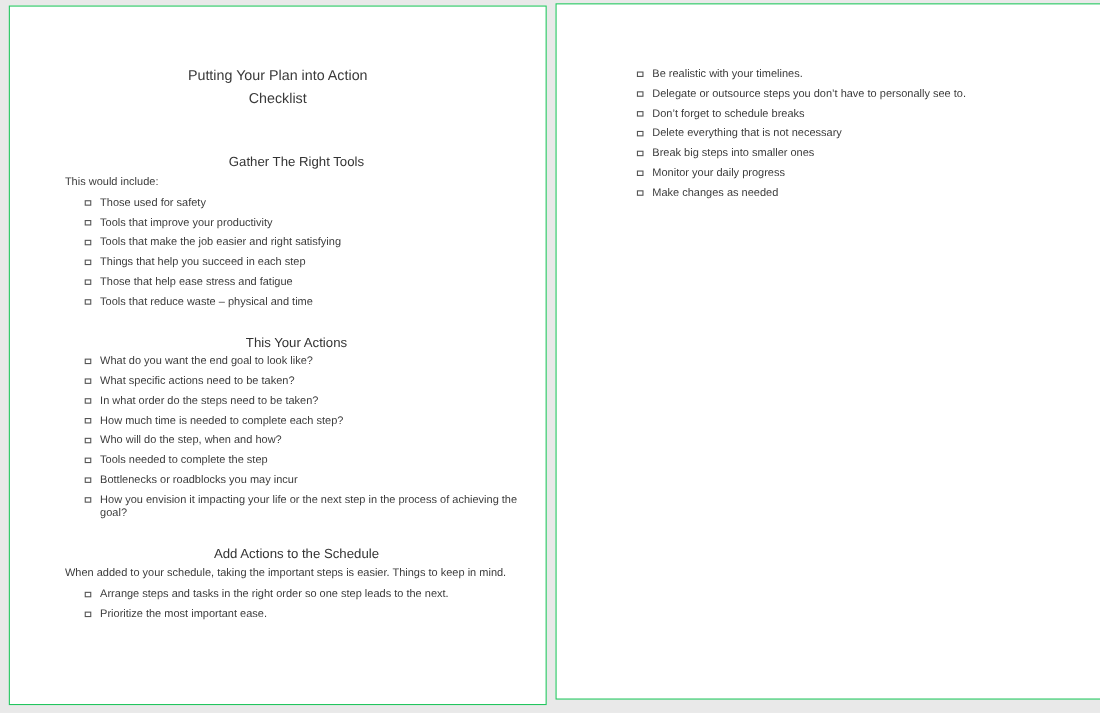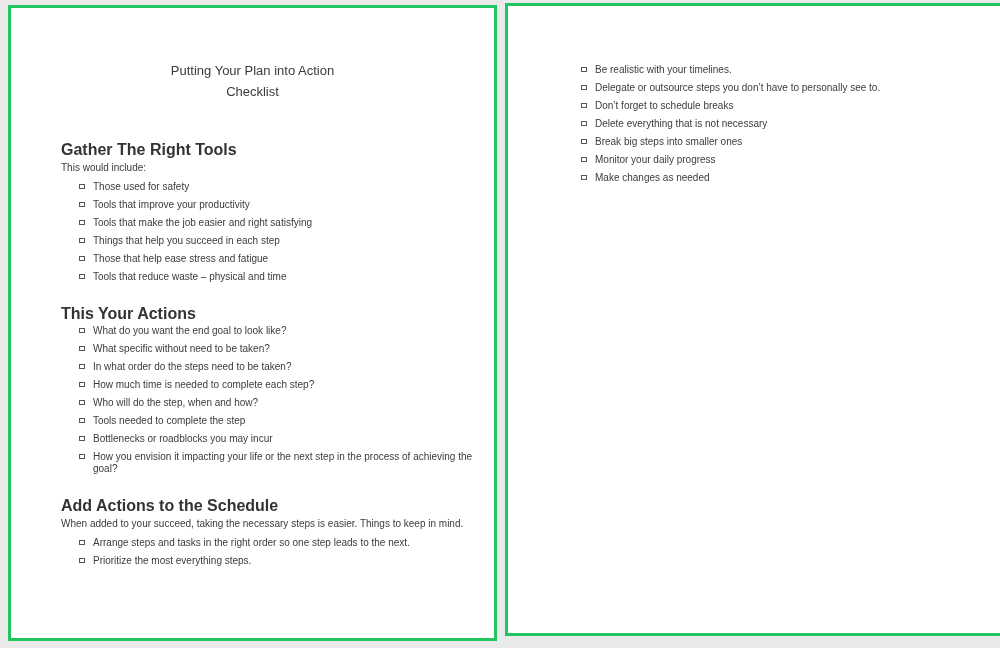--- a/index.html
+++ b/index.html
@@ -7,45 +7,46 @@
     width: 1000px; height: 648px;
     background: #e9e9e9;
     font-family: "Liberation Sans", "DejaVu Sans", sans-serif;
     color: #3b3b3b;
     overflow: hidden;
   }
   .canvas { position: relative; width: 1000px; height: 648px; }
   .page {
     position: absolute;
     background: #ffffff;
-    border: 3px solid #22c55e;
+    border: 1px solid #22c55e;
   }
   .page-left  { left: 8px;   top: 5px; width: 489px; height: 636px; }
   .page-right { left: 505px; top: 3px; width: 540px; height: 633px; }
 
   .title-block {
     margin-top: 52px;
     text-align: center;
     font-size: 13px;
     line-height: 21px;
     color: #3a3a3a;
   }
   .page1-body {
     margin: 41px 18px 0 50px;
     width: 421px;
     font-size: 10px;
     line-height: 13px;
   }
   .doc-section + .doc-section { margin-top: 24px; }
   .section-heading {
-    font-weight: bold;
-    font-size: 16px;
+    font-weight: normal;
+    font-size: 12px;
     color: #333333;
     margin-bottom: 5px;
     line-height: 13px;
+    text-align: center;
   }
   .section-intro { margin-bottom: 7px; line-height: 13px; }
   ul.checklist { list-style: none; }
   ul.checklist li {
     position: relative;
     padding-left: 32px;
     margin-bottom: 6px;
     line-height: 12px;
   }
   ul.checklist li .box {
@@ -84,35 +85,35 @@
             <li><span class="box"></span><span>Tools that make the job easier and right satisfying</span></li>
             <li><span class="box"></span><span>Things that help you succeed in each step</span></li>
             <li><span class="box"></span><span>Those that help ease stress and fatigue</span></li>
             <li><span class="box"></span><span>Tools that reduce waste – physical and time</span></li>
           </ul>
         </div>
         <div class="doc-section">
           <div class="section-heading">This Your Actions</div>
           <ul class="checklist">
             <li><span class="box"></span><span>What do you want the end goal to look like?</span></li>
-            <li><span class="box"></span><span>What specific without need to be taken?</span></li>
+            <li><span class="box"></span><span>What specific actions need to be taken?</span></li>
             <li><span class="box"></span><span>In what order do the steps need to be taken?</span></li>
             <li><span class="box"></span><span>How much time is needed to complete each step?</span></li>
             <li><span class="box"></span><span>Who will do the step, when and how?</span></li>
             <li><span class="box"></span><span>Tools needed to complete the step</span></li>
             <li><span class="box"></span><span>Bottlenecks or roadblocks you may incur</span></li>
             <li><span class="box"></span><span>How you envision it impacting your life or the next step in the process of achieving the goal?</span></li>
           </ul>
         </div>
         <div class="doc-section">
           <div class="section-heading">Add Actions to the Schedule</div>
-          <div class="section-intro">When added to your succeed, taking the necessary steps is easier. Things to keep in mind.</div>
+          <div class="section-intro">When added to your schedule, taking the important steps is easier. Things to keep in mind.</div>
           <ul class="checklist">
             <li><span class="box"></span><span>Arrange steps and tasks in the right order so one step leads to the next.</span></li>
-            <li><span class="box"></span><span>Prioritize the most everything steps.</span></li>
+            <li><span class="box"></span><span>Prioritize the most important ease.</span></li>
           </ul>
         </div>
       </div>
   </div>
 
   <div class="page page-right">
     <div class="page2-body">
       <ul class="checklist">
           <li><span class="box"></span><span>Be realistic with your timelines.</span></li>
           <li><span class="box"></span><span>Delegate or outsource steps you don’t have to personally see to.</span></li>

